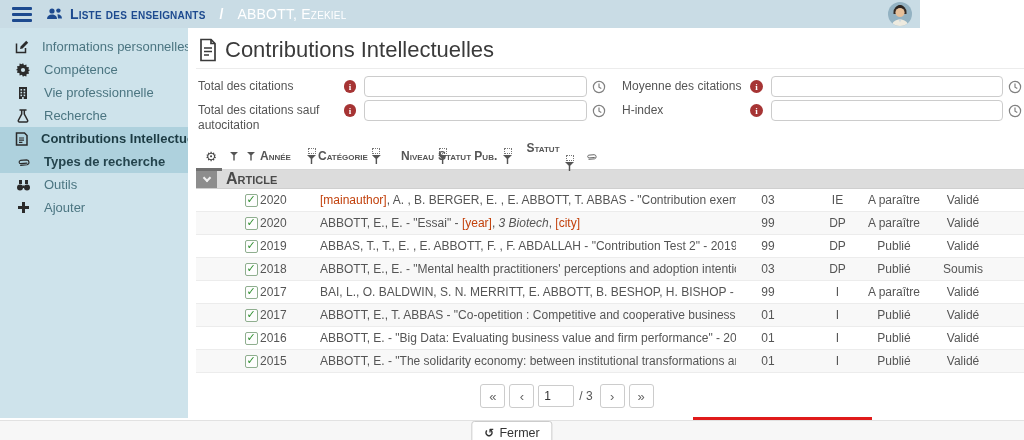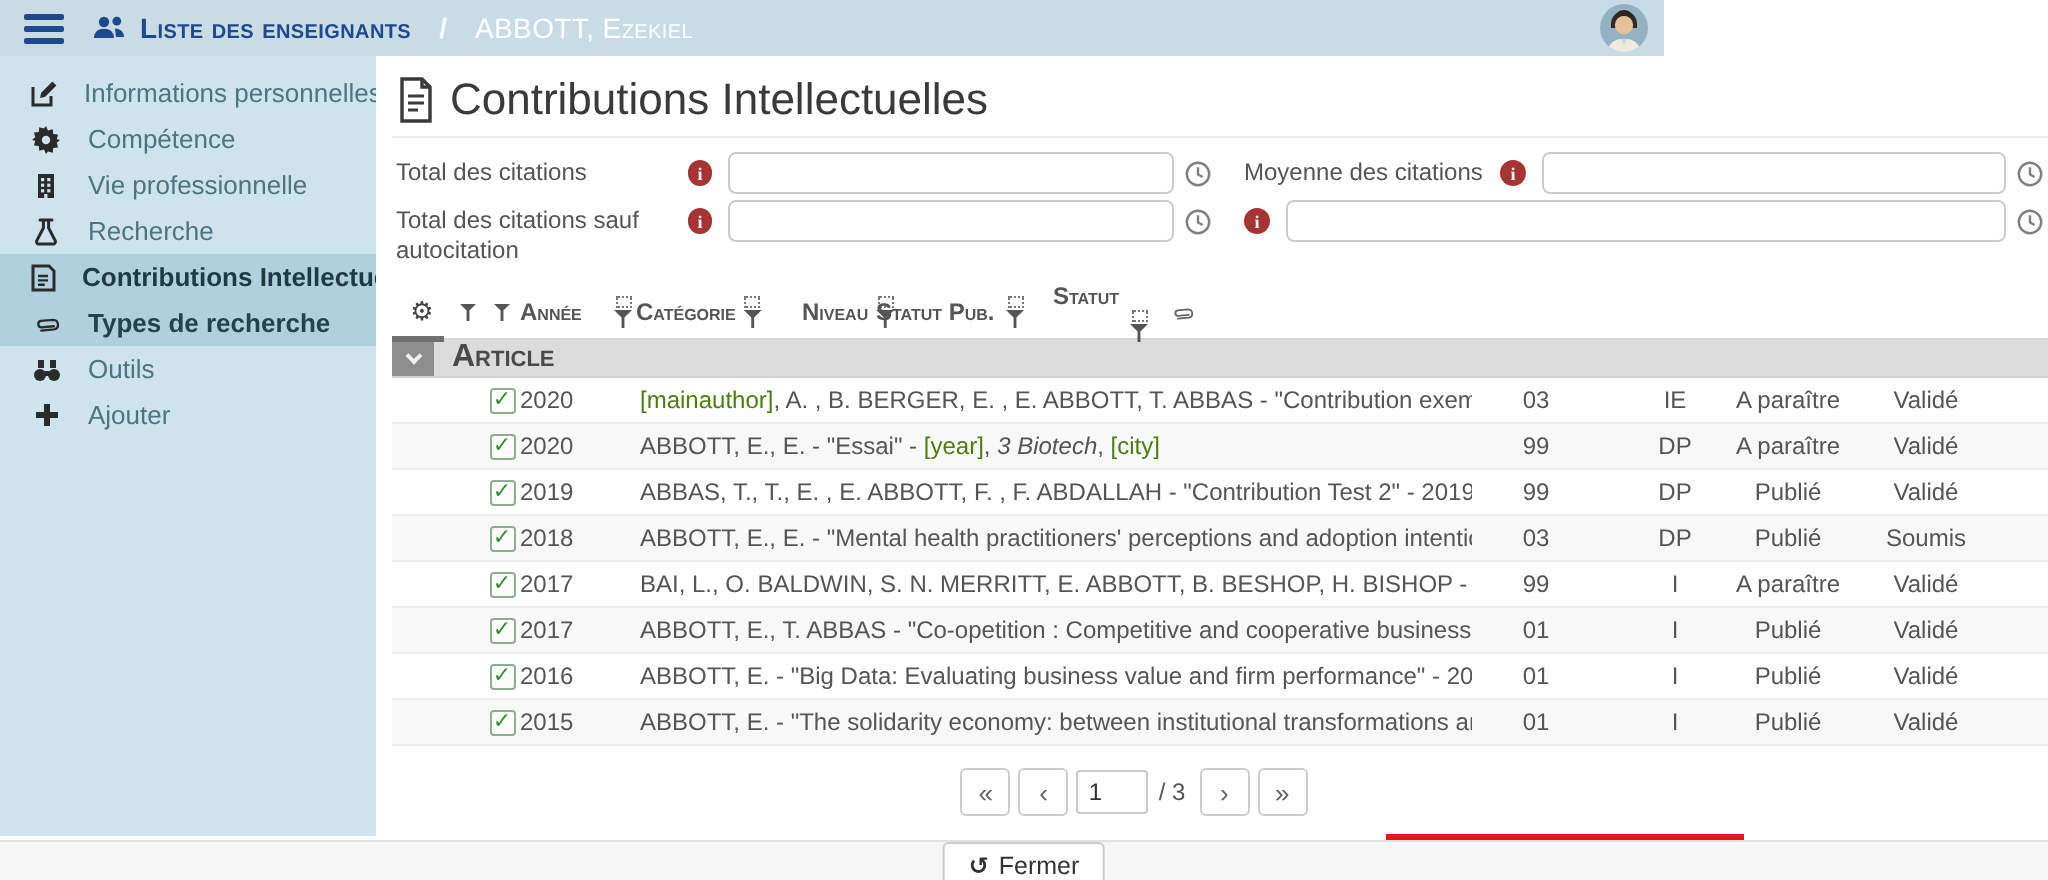--- a/index.html
+++ b/index.html
@@ -3,21 +3,21 @@
 <meta charset="utf-8">
 <style>
   * { margin:0; padding:0; box-sizing:border-box; }
   html,body { width:1024px; height:440px; }
   body {
     position:relative; overflow:hidden; background:#fff;
     font-family:"Liberation Sans", sans-serif; color:#555;
   }
   
   .topbar {
-    position:absolute; top:0; left:0; width:832px; height:28px;
+    position:absolute; top:0; left:0; width:920px; height:28px;
     background:#c9dce5; display:flex; align-items:center; padding-left:12px; gap:14px;
   }
   .hamburger { display:flex; flex-direction:column; gap:3px; width:20px; cursor:pointer; }
   .hamburger span { height:3px; background:#1d4a8f; border-radius:1px; }
   .crumb-root { display:flex; align-items:center; gap:7px; cursor:pointer; }
   .crumb-root .txt { font-variant:small-caps; font-weight:700; font-size:14px; color:#1d4a8f; letter-spacing:.2px; }
   .crumb-sep { color:#fff; font-weight:700; font-size:14px; }
   .crumb-cur { font-variant:small-caps; font-weight:400; font-size:14px; color:#fff; letter-spacing:.2px; }
   .avatar { position:absolute; right:8px; top:2px; width:24px; height:24px; border-radius:50%; overflow:hidden; cursor:pointer; }
   
@@ -73,21 +73,21 @@
   
   .trow { display:flex; align-items:center; height:23px; border-bottom:1px solid #ececec; background:#fff; }
   .trow.alt { background:#f8f8f8; }
   .cell { white-space:nowrap; overflow:hidden; }
   .chk { width:13px; height:13px; border:1px solid #8fae8f; border-radius:2px; background:#fdfdfd;
          display:flex; align-items:center; justify-content:center; cursor:pointer;
          color:#2f8f2f; font-size:11px; font-weight:700; line-height:10px; font-family:"DejaVu Sans",sans-serif; }
   .cell.year { text-align:left; color:#555; }
   .cell.ref { padding-left:2px; color:#555; }
   .cell.ctr { text-align:center; color:#555; }
-  .seg-orange { color:#4d7c0f; }
+  .seg-orange { color:#c2410c; }
   .seg-italic { font-style:italic; }
   
   .pager { display:flex; justify-content:center; align-items:center; gap:4px; margin-top:11px; transform:translateX(-43px); }
   .pbtn { min-width:25px; height:24px; border:1px solid #ccc; border-radius:3px; background:#fff; color:#666;
           font-size:13px; display:flex; align-items:center; justify-content:center; cursor:pointer; padding:0 6px; }
   .pinput { width:36px; height:22px; border:1px solid #ccc; border-radius:2px; font-size:12px; padding:0 5px; color:#333; outline:none; }
   .ptotal { font-size:12px; color:#555; margin:0 3px 0 1px; }
   
   .actions { display:flex; justify-content:center; align-items:center; gap:5px; margin-top:9px; }
   .btn { height:23px; border-radius:3px; font-size:12.5px; display:flex; align-items:center; gap:5px;
@@ -273,20 +273,21 @@
         <span class="info-i">i</span>
         <input class="grow" type="text" value="" style="">
         <span class="clock">
           <svg width="14" height="14" viewBox="0 0 14 14">
               <circle cx="7" cy="7" r="5.6" fill="none" stroke="#808080" stroke-width="1.2"></circle>
               <path d="M7 3.6v3.6l2.3 1.3" fill="none" stroke="#808080" stroke-width="1.2"></path>
             </svg>
         </span>
       </div>
       <div class="field">
+        <span class="lbl short">H-index</span>
         <span class="info-i">i</span>
         <input class="grow" type="text" value="" style="">
         <span class="clock">
           <svg width="14" height="14" viewBox="0 0 14 14">
               <circle cx="7" cy="7" r="5.6" fill="none" stroke="#808080" stroke-width="1.2"></circle>
               <path d="M7 3.6v3.6l2.3 1.3" fill="none" stroke="#808080" stroke-width="1.2"></path>
             </svg>
         </span>
       </div>
     </div>

